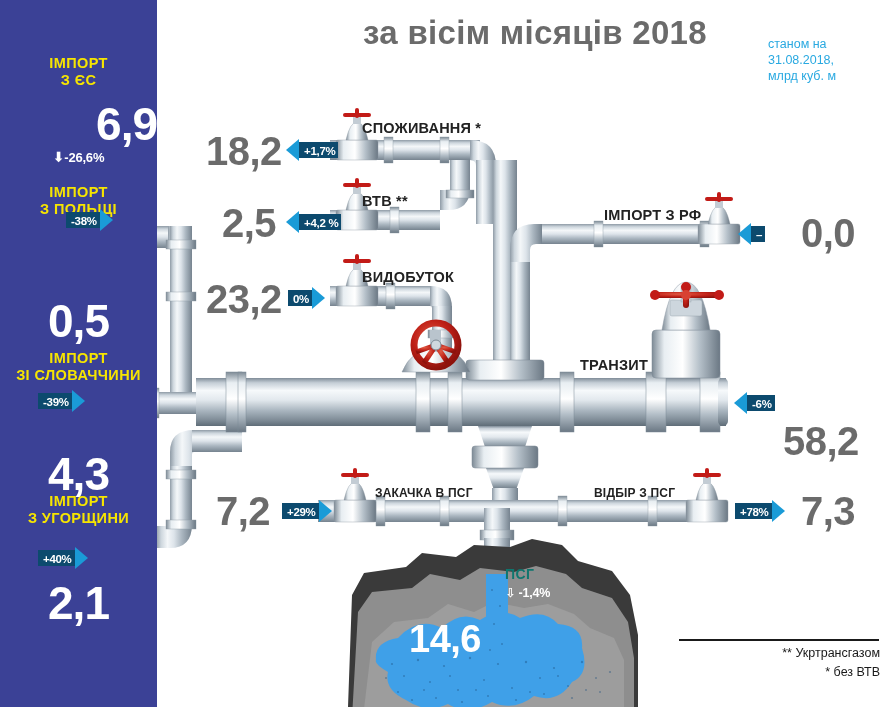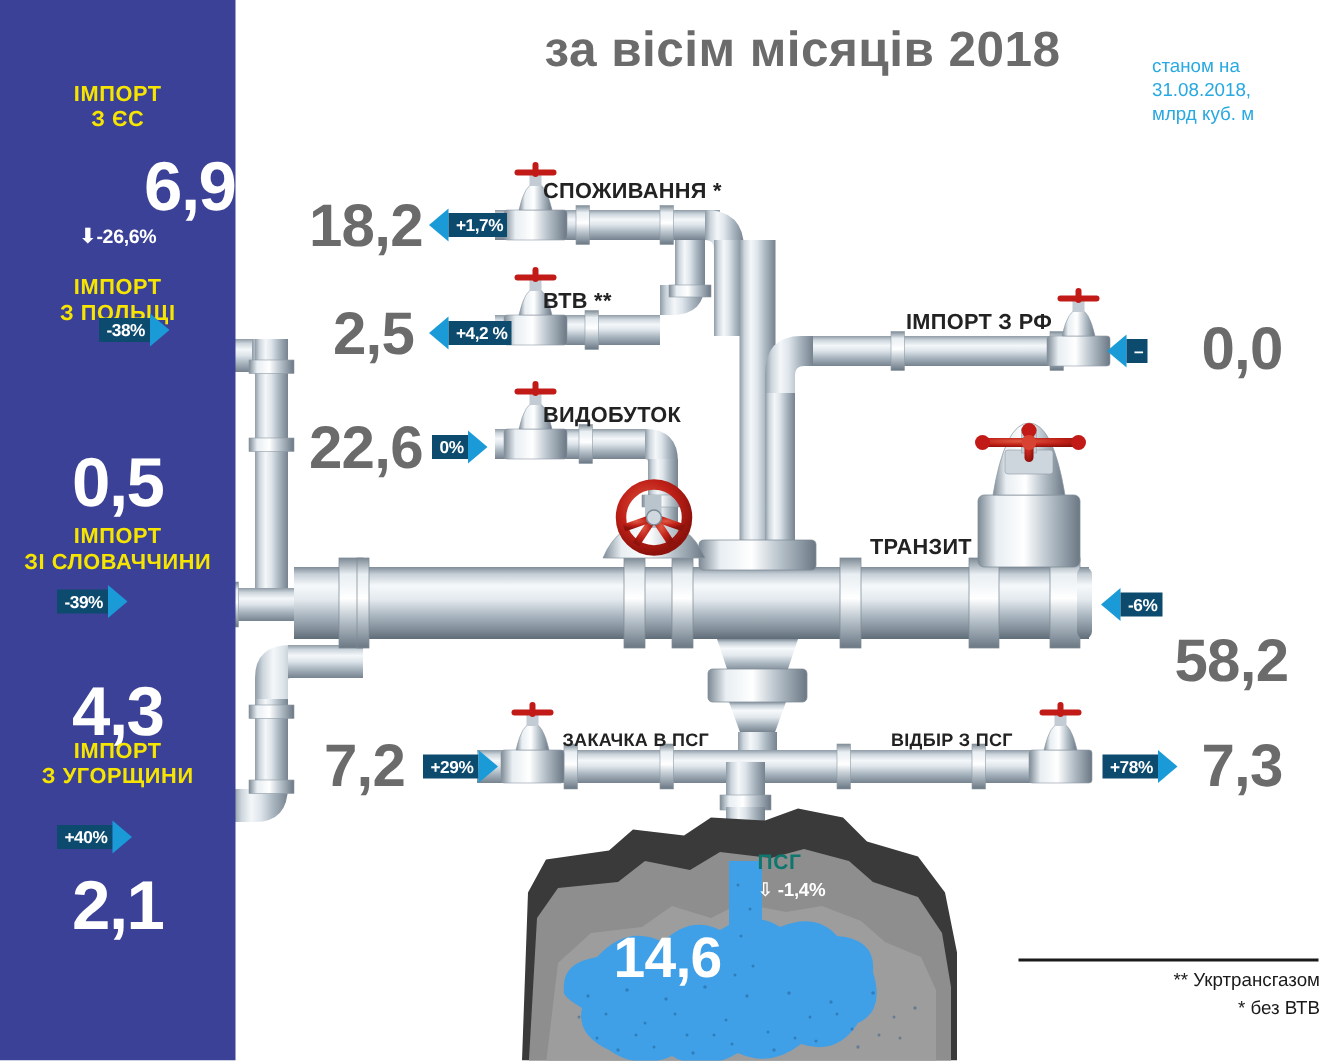--- a/index.html
+++ b/index.html
@@ -483,21 +483,21 @@
   </div>
   <div class="plabel" style="left:362px;top:120px;">СПОЖИВАННЯ *</div>
 
   <div class="num" style="left:222px;top:203px;">2,5</div>
   <div class="chip left" style="left:286px;top:212px;">
     <span class="tip"></span>
     <span class="body">+4,2 %</span>
   </div>
   <div class="plabel" style="left:362px;top:193px;">ВТВ **</div>
 
-  <div class="num" style="left:206px;top:279px;">22,6</div>
+  <div class="num" style="left:206px;top:279px;">23,2</div>
   <div class="chip" style="left:288px;top:288px;">
     <span class="body">0%</span>
     <span class="tip"></span>
   </div>
   <div class="plabel" style="left:362px;top:269px;">ВИДОБУТОК</div>
 
   <div class="plabel" style="left:604px;top:207px;">ІМПОРТ З  РФ</div>
   <div class="chip left" style="left:738px;top:224px;">
     <span class="tip"></span>
     <span class="body">–</span>

